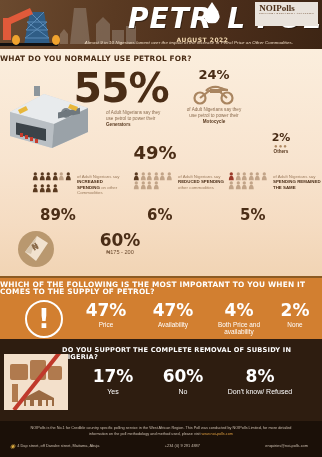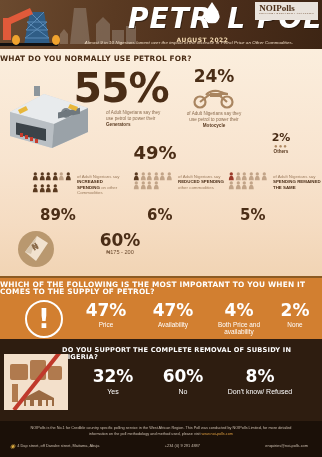--- a/index.html
+++ b/index.html
@@ -16,21 +16,21 @@
   .header {
     position:relative; height:49px; width:100%;
     background:linear-gradient(100deg,#6b4a2f 0%,#5a3a22 35%,#4a2d1a 70%,#3d2514 100%);
     overflow:hidden;
   }
   .rig-art { position:absolute; left:0; top:0; width:140px; height:49px; }
   .logo-box {
     position:absolute; right:4px; top:2px;
     background:#e9e3dc; color:#4b2e16;
     font-family:"Liberation Serif", serif; font-weight:bold;
-    font-size:9px; padding:2px 4px 4px 4px; letter-spacing:0px;
+    font-size:9px; padding:2px 4px 10px 4px; letter-spacing:0px;
     line-height:1;
   }
   .logo-sub { font-size:2.6px; letter-spacing:0.3px; display:block; text-align:center; color:#6b4a2f; }
   .title-wrap { position:absolute; left:120px; top:5px; width:165px; text-align:center; }
   .title {
     font-family:"DejaVu Sans", sans-serif; font-weight:bold; font-style:italic;
     font-size:28px; color:#ffffff; letter-spacing:1px; line-height:1;
     text-shadow:1px 1px 0 rgba(0,0,0,0.35);
     position:relative; white-space:nowrap;margin-left:8px;
   }
@@ -68,21 +68,21 @@
   .blurb { font-size:4.6px; color:#8a6b4e; line-height:1.22; }
   .blurb b { color:#5a3a20; }
   .i55 { left:66px; top:6px; width:110px; }
   .i55 .pct-big { font-size:41px; letter-spacing:-1px; }
   .i55 .blurb { margin-top:1px; margin-left:40px; width:62px; text-align:left; }
   .i49 { left:120px; top:50px; width:70px;margin-top:32px; }
   .i49 .pct-big { font-size:18px; }
   .i49 .blurb { margin-top:14px; }
   .car-ico, .bike-ico, .mach-ico { display:block; margin:2px auto; }
   .i24 { left:184px; top:6px; width:60px; }
-  .i24 .pct-big { font-size:17px; }
+  .i24 .pct-big { font-size:13px; }
   .i24 .blurb { margin-top:1px; }
   .i10 { left:250px; top:6px; width:58px; }
   .i10 .pct-big { font-size:13px; }
   .i10 .blurb { margin-top:1px; }
   .i2 { left:258px; top:70px; width:46px; }
   .i2 .pct-big { font-size:11px; }
   .dots { letter-spacing:1px; font-size:6px; color:#b08a63; line-height:1; }
   .i2 .blurb { font-size:4.6px; }
 
   
@@ -478,21 +478,21 @@
           <polygon points="20,52 50,52 50,44 35,36 20,44"></polygon>
           <rect x="22" y="46" width="4" height="6" fill="#f3e0cb"></rect>
           <rect x="30" y="46" width="4" height="6" fill="#f3e0cb"></rect>
           <rect x="38" y="46" width="4" height="6" fill="#f3e0cb"></rect>
           <rect x="44" y="46" width="4" height="6" fill="#f3e0cb"></rect>
         </g>
         <line x1="10" y1="56" x2="56" y2="-2" stroke="#c0392b" stroke-width="4"></line>
       </svg>
 
       <div class="s5-item" style="left:82px; top:8px; width:62px;">
-        <div class="p">32%</div>
+        <div class="p">17%</div>
         <div class="l">Yes</div>
       </div>
 
       <div class="s5-item" style="left:152px; top:8px; width:62px;">
         <div class="p">60%</div>
         <div class="l">No</div>
       </div>
 
       <div class="s5-item" style="left:222px; top:8px; width:76px;">
         <div class="p">8%</div>

